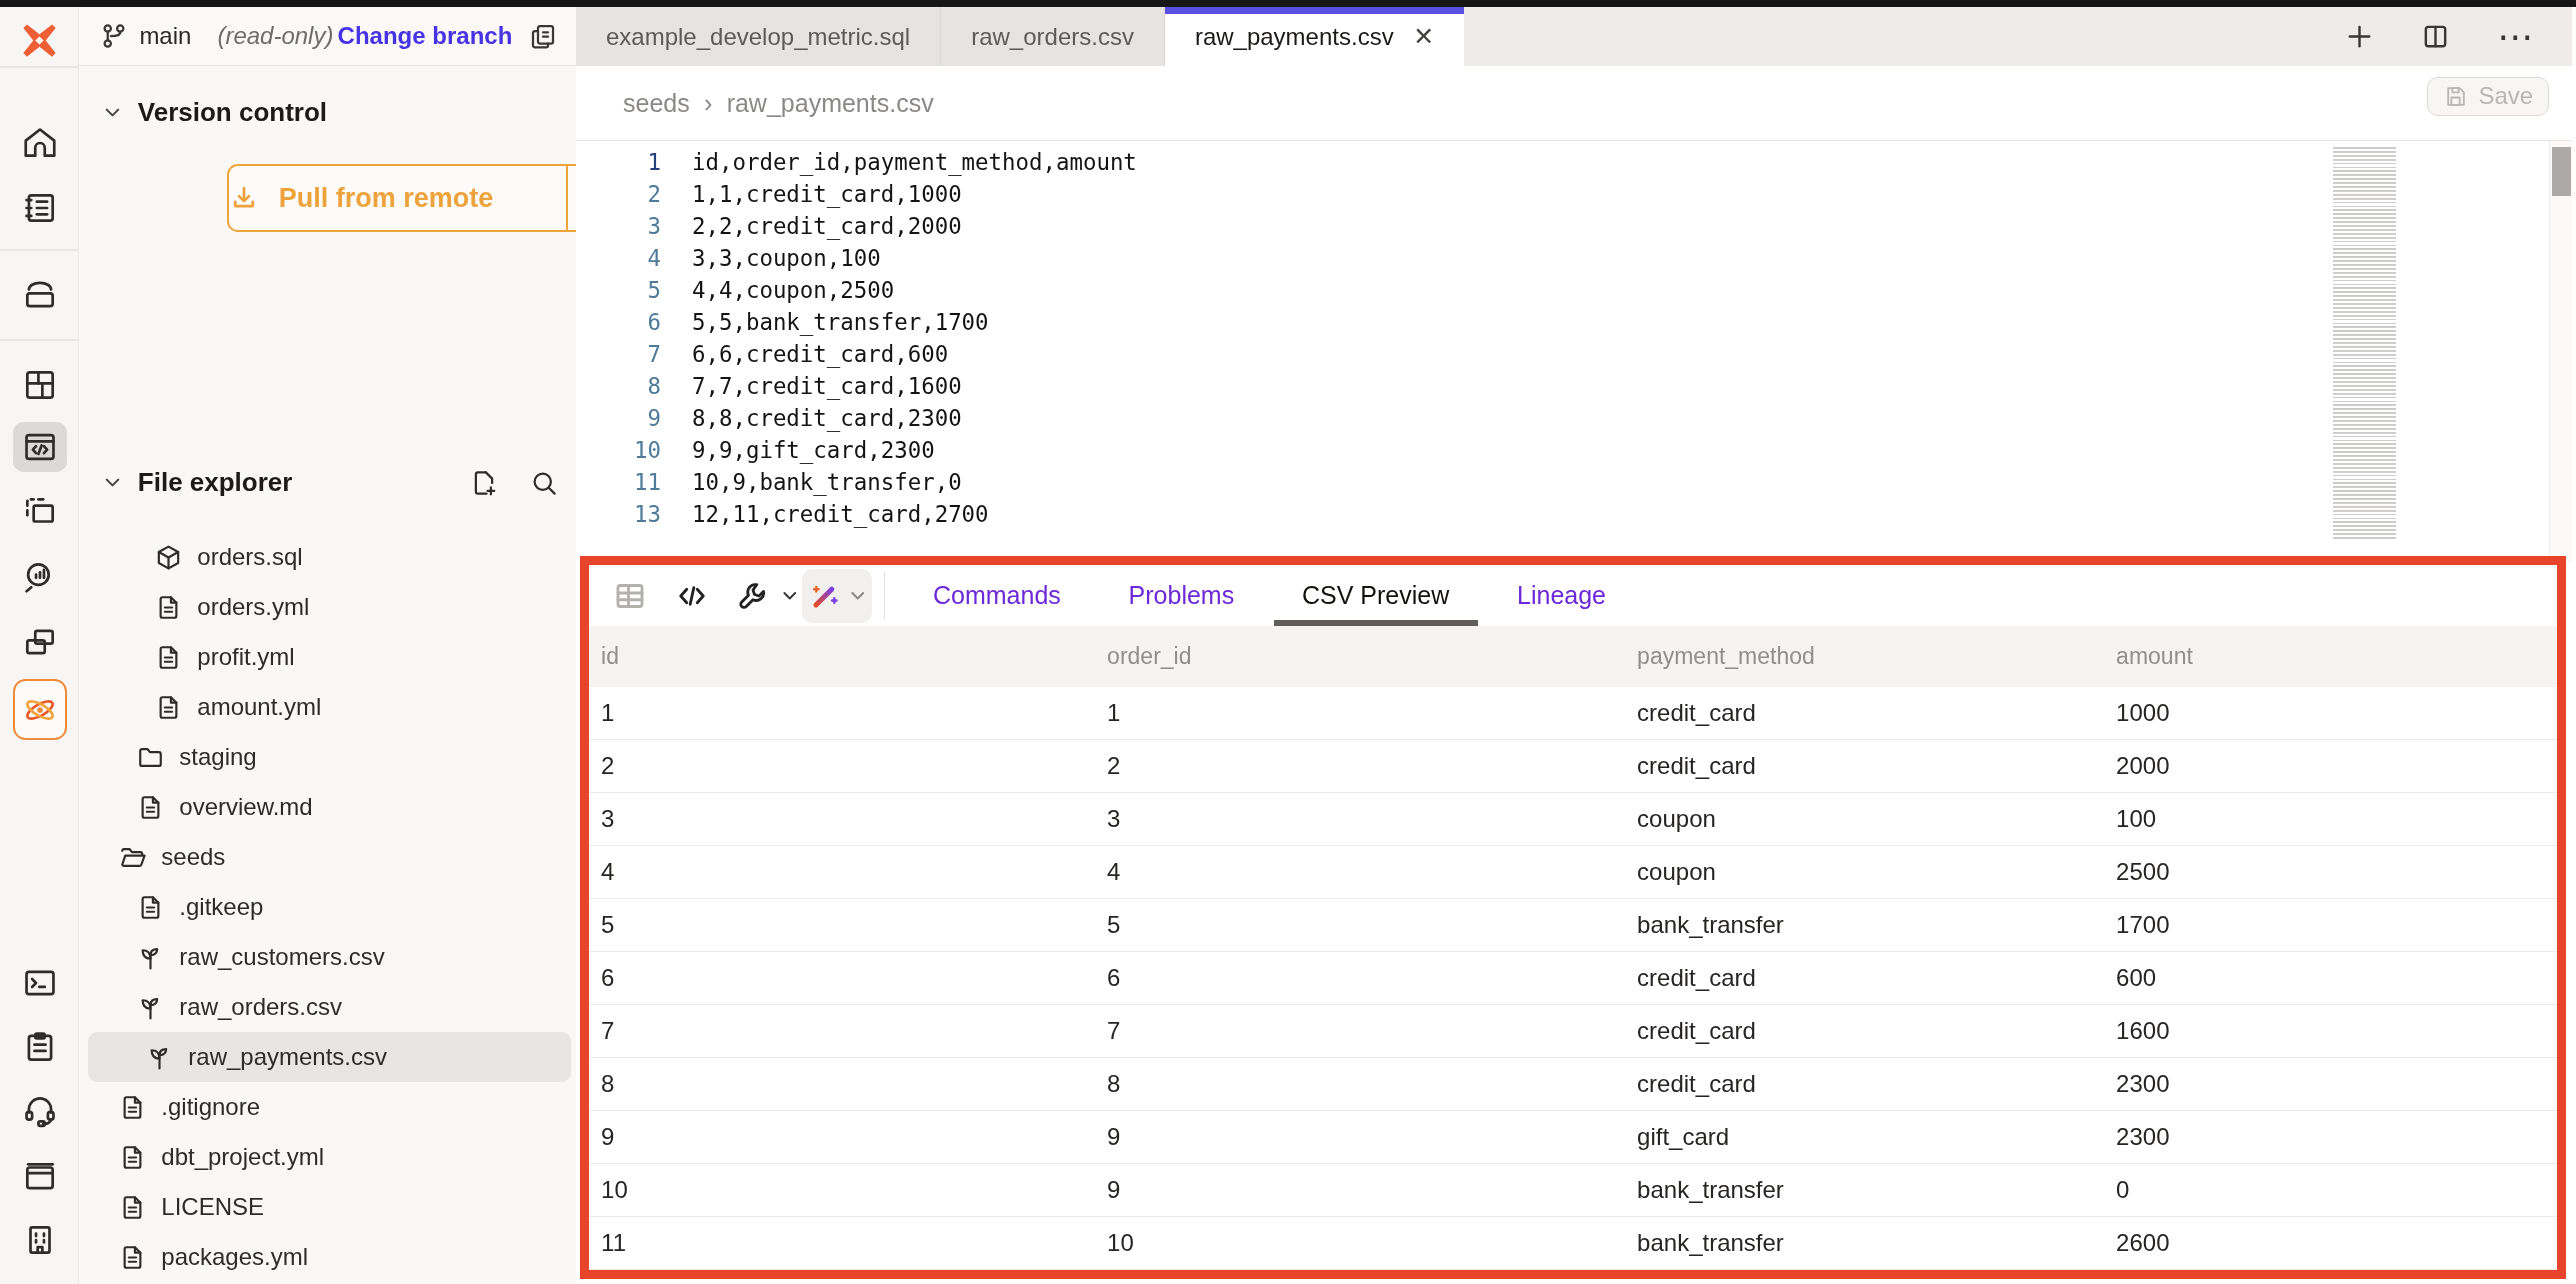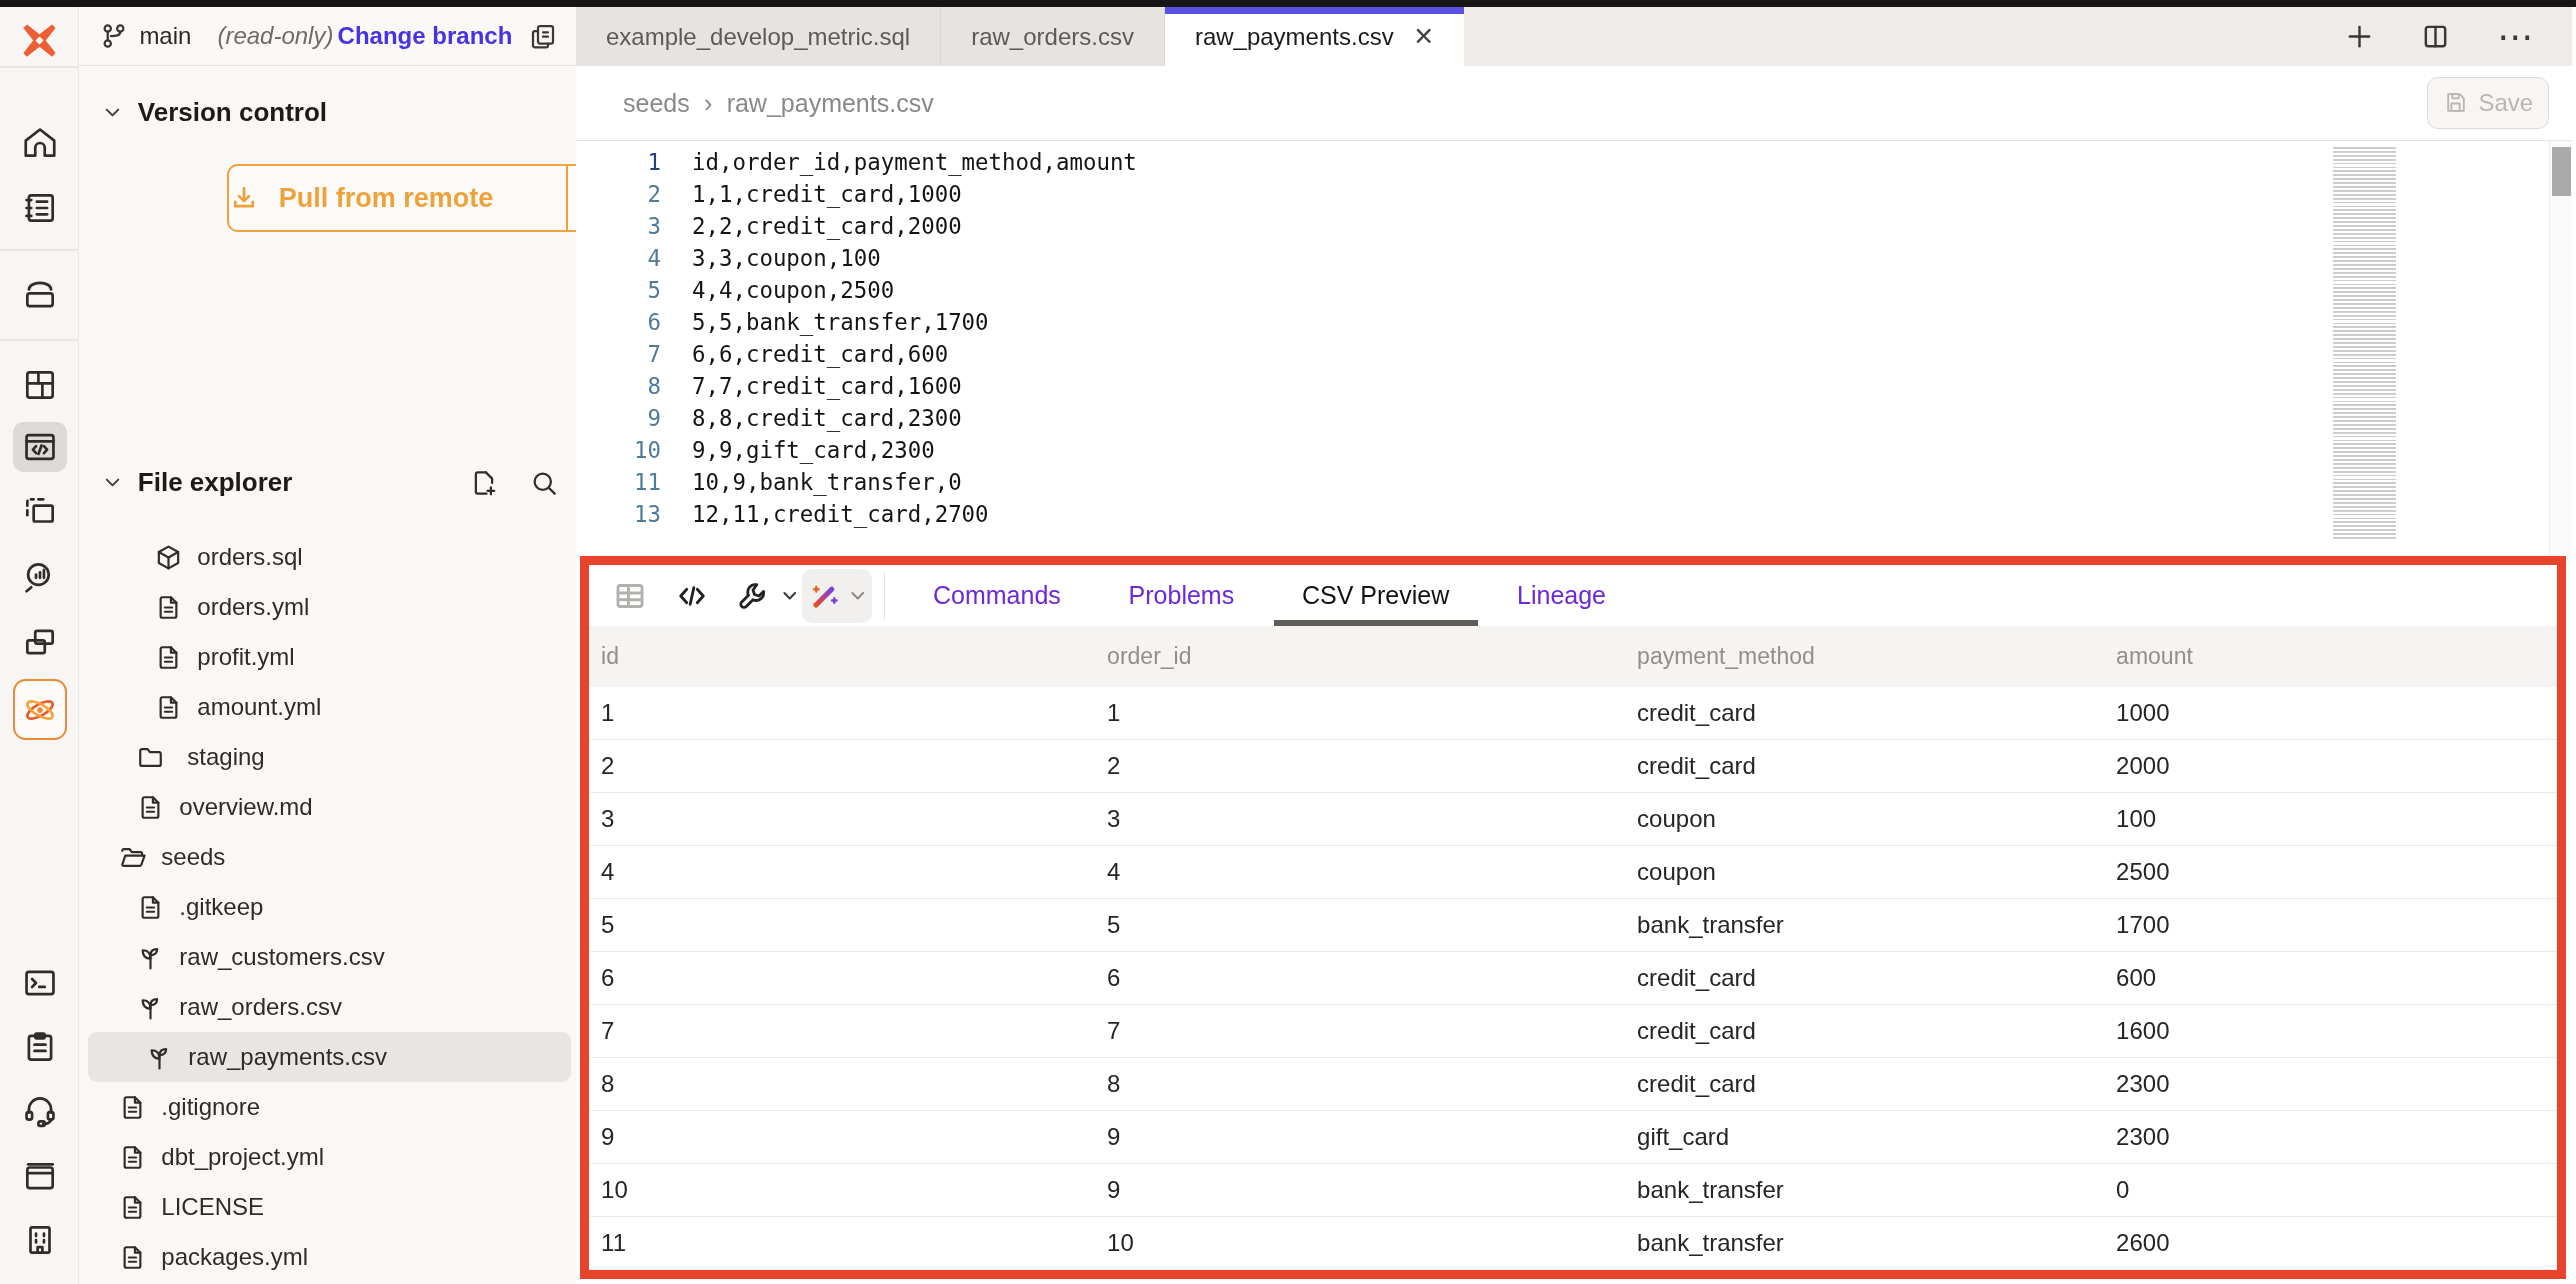--- a/index.html
+++ b/index.html
@@ -66,21 +66,21 @@
   .etab { height:59px; display:flex; align-items:center; justify-content:center; padding:0 30px; font-size:24px; color:#5d5b58; background:#e6e3e1; border-right:1.8px solid #d9d6d3; position:relative; }
   .etab.active { background:#fff; color:#1d1b19; border-right:none; }
   .etab.active::before { content:""; position:absolute; left:0; top:0; width:100%; height:7.2px; background:#5a50e2; }
   .etab .closex { margin-left:19.7px; font-size:25px; color:#454341; }
   #tabbar-actions { margin-left:auto; display:flex; align-items:center; gap:47px; padding-right:36px; color:#393735; }
   #tabbar-actions svg { width:29px; height:29px; stroke:currentColor; fill:none; stroke-width:2; stroke-linecap:round; }
   #tabbar-actions .dots { font-size:36px; letter-spacing:2.7px; line-height:0; }
 
   #crumb-row { left:0; top:59px; width:1996px; height:75px; background:#fff; border-bottom:1.8px solid #e8e6e3; }
   #breadcrumb { position:absolute; left:47px; top:23px; display:flex; align-items:center; gap:14.3px; font-size:25px; color:#8b8987; }
-  #save-btn { position:absolute; right:23px; top:10.7px; width:122px; height:52px; border:1.8px solid #dcdad7; border-radius:10.7px; background:#f8f6f5; display:flex; align-items:center; justify-content:center; gap:10.7px; color:#b9b7b4; font-size:24px; }
+  #save-btn { position:absolute; right:23px; top:10.7px; width:122px; height:39px; border:1.8px solid #dcdad7; border-radius:10.7px; background:#f8f6f5; display:flex; align-items:center; justify-content:center; gap:10.7px; color:#b9b7b4; font-size:24px; }
   #save-btn svg { width:25px; height:25px; stroke:#b9b7b4; fill:none; stroke-width:1.8; stroke-linejoin:round; }
 
   #editor { left:0; top:134px; width:1996px; height:422px; background:#fff; overflow:hidden; }
   #code-lines { position:absolute; left:0; top:4.5px; width:1996px; }
   .cline { height:32px; display:flex; align-items:center; font-family:"DejaVu Sans Mono", monospace; font-size:22.4px; }
   .lnum { width:85px; text-align:right; color:#4d7b99; flex:none; }
   .cline.hl .lnum { color:#23427d; }
   .ltext { margin-left:31px; color:#141414; white-space:pre; position:relative; }
   .cline.hl .ltext::before { content:""; position:absolute; left:-7.2px; top:-3.6px; width:1859px; height:36px; background:#f1efed; border:0.9px solid #e6e4e2; z-index:-1; }
   #minimap { position:absolute; left:1757px; top:6.3px; width:63px; height:394px;
@@ -355,21 +355,21 @@
           <svg viewBox="0 0 24 24">
             <path d="M14 3.5 H7 A1.5 1.5 0 0 0 5.5 5 V19 A1.5 1.5 0 0 0 7 20.5 H17 A1.5 1.5 0 0 0 18.5 19 V8 Z"></path>
             <path d="M14 3.5 V8 H18.5"></path>
             <line x1="9" y1="12" x2="15" y2="12"></line>
             <line x1="9" y1="15.5" x2="15" y2="15.5"></line>
           </svg>
         </span>
 
     <span class="flabel">amount.yml</span>
   </div>
-      <div class="file-row" data-type="folder" style="padding-left: 57px; gap: 8px;">
+      <div class="file-row" data-type="folder" style="padding-left: 57px;">
 
     <span class="ficon icon-folder">
           <svg viewBox="0 0 24 24">
             <path d="M3.5 6.5 A1.5 1.5 0 0 1 5 5 H9.5 L11.5 7.5 H19 A1.5 1.5 0 0 1 20.5 9 V17.5 A1.5 1.5 0 0 1 19 19 H5 A1.5 1.5 0 0 1 3.5 17.5 Z"></path>
           </svg>
         </span>
 
     <span class="flabel">staging</span>
   </div>
       <div class="file-row" data-type="doc" style="padding-left: 57px;">

